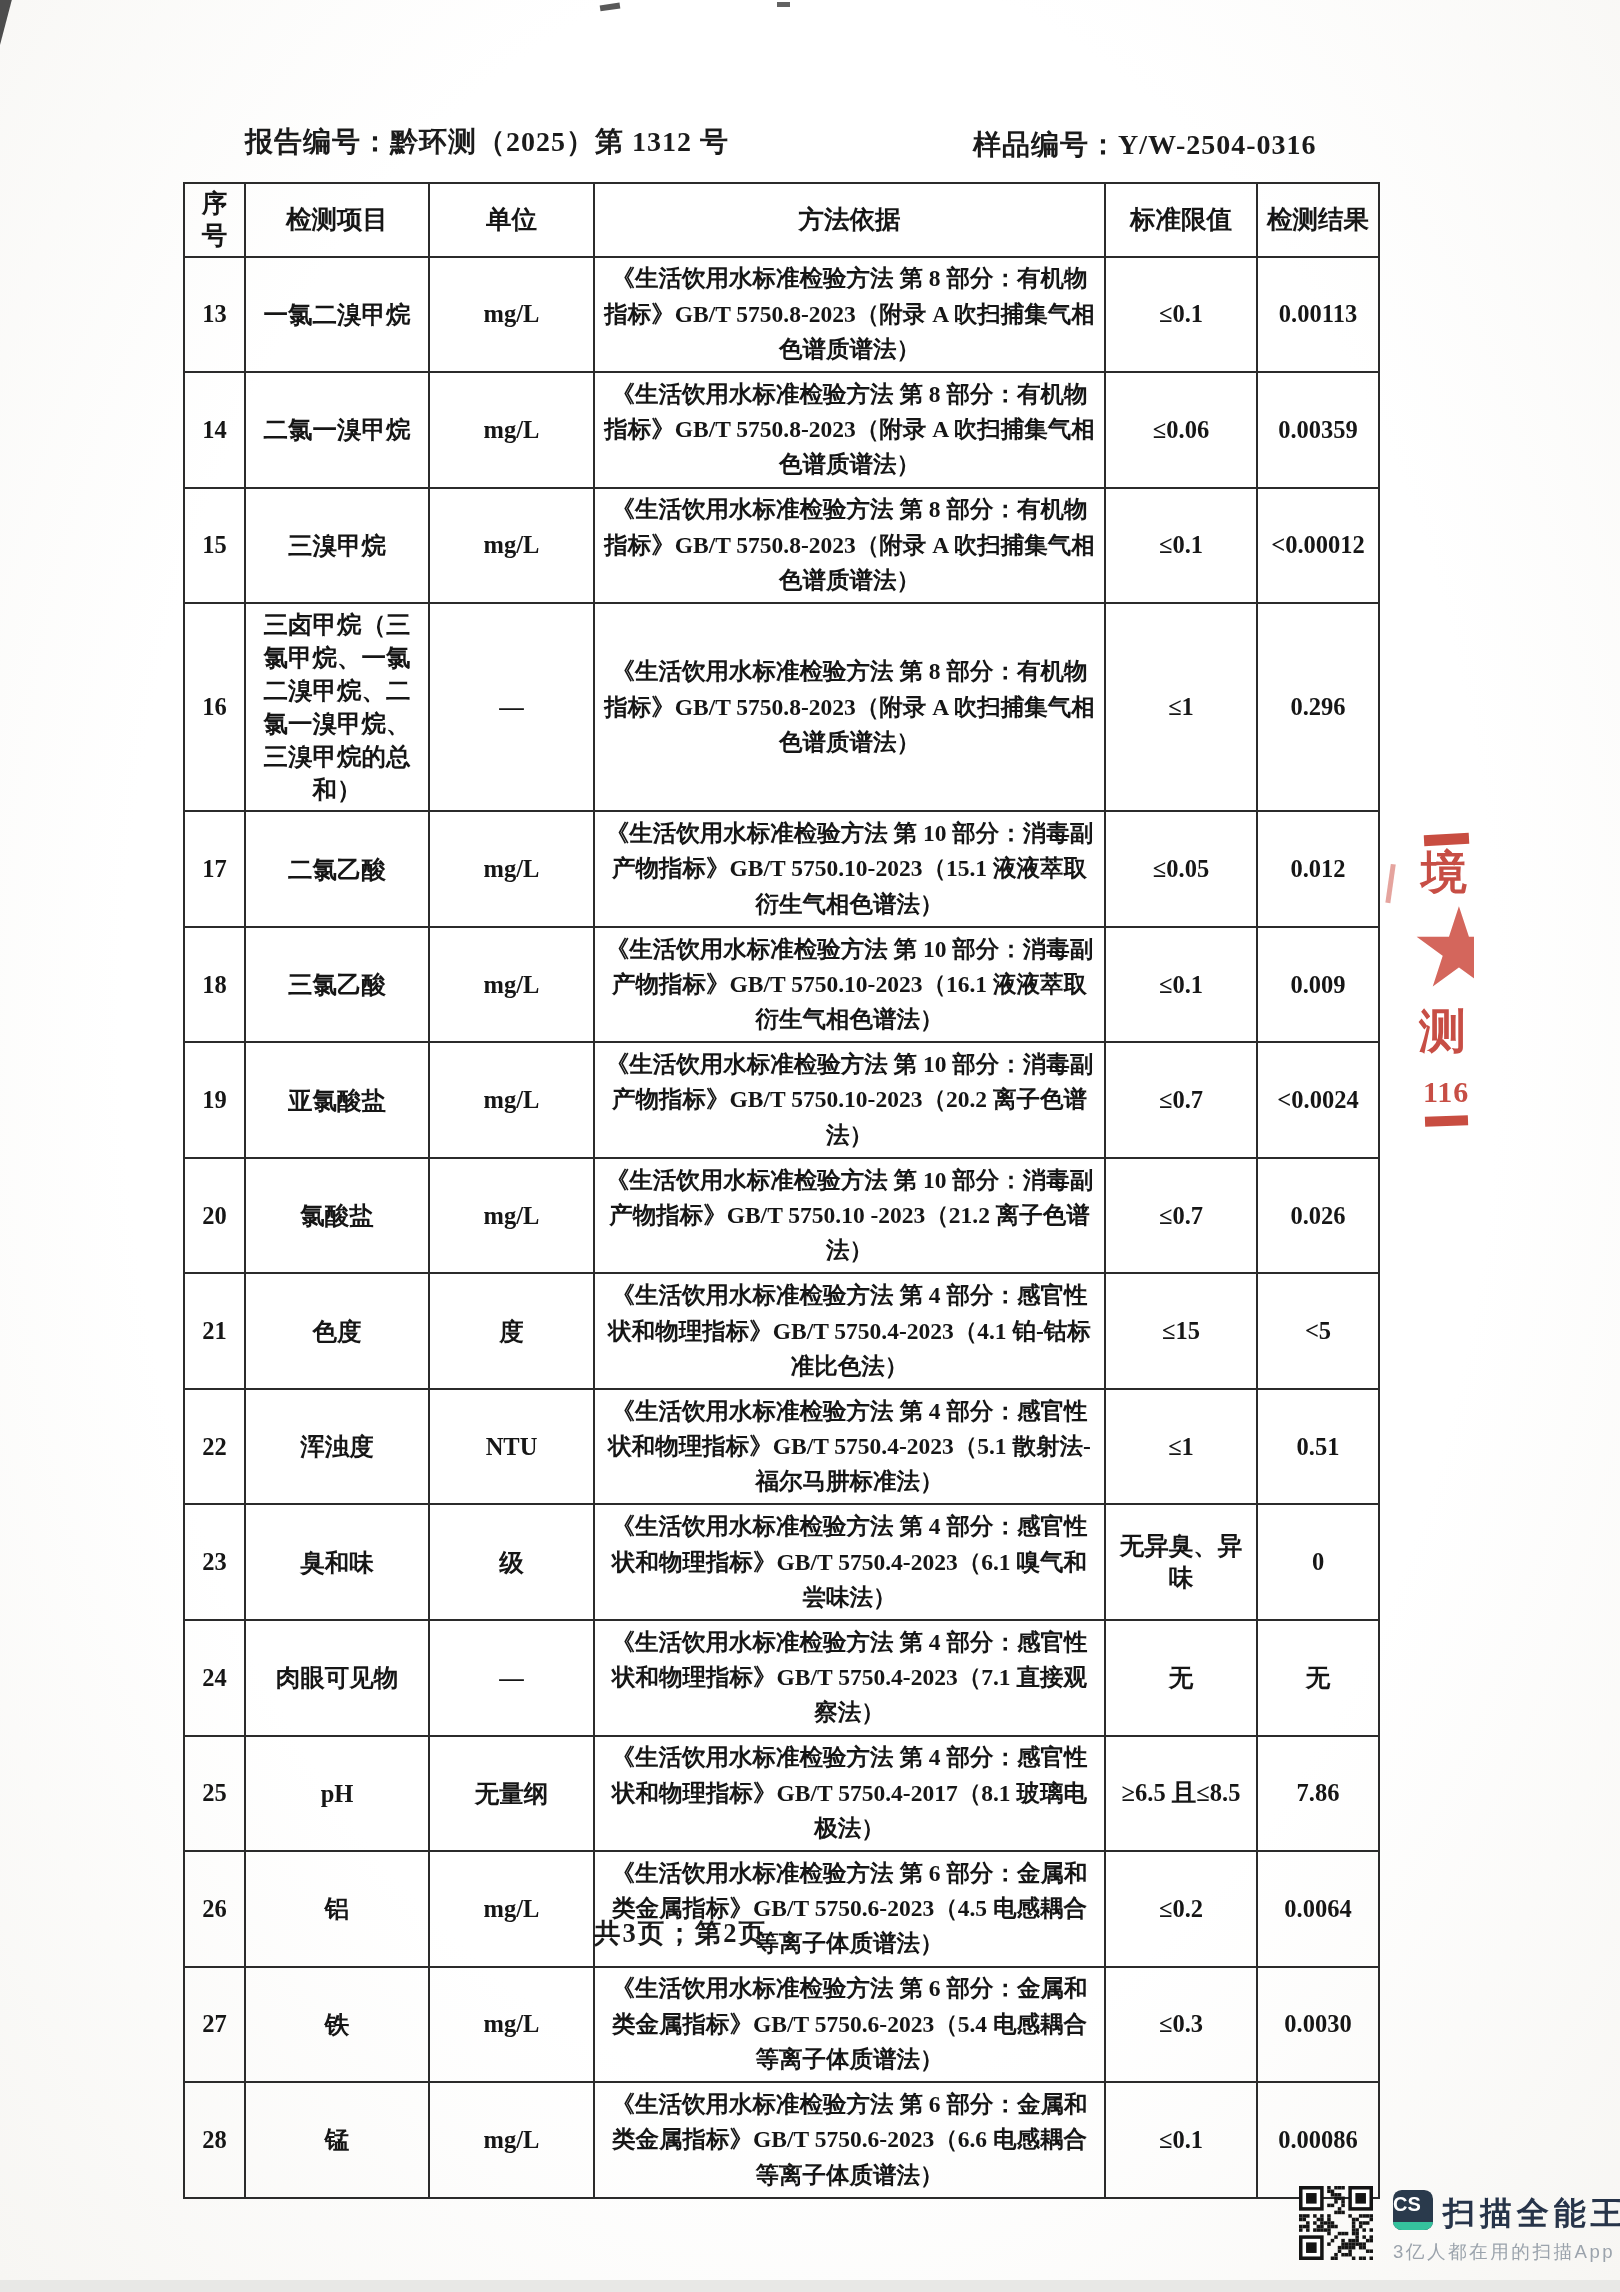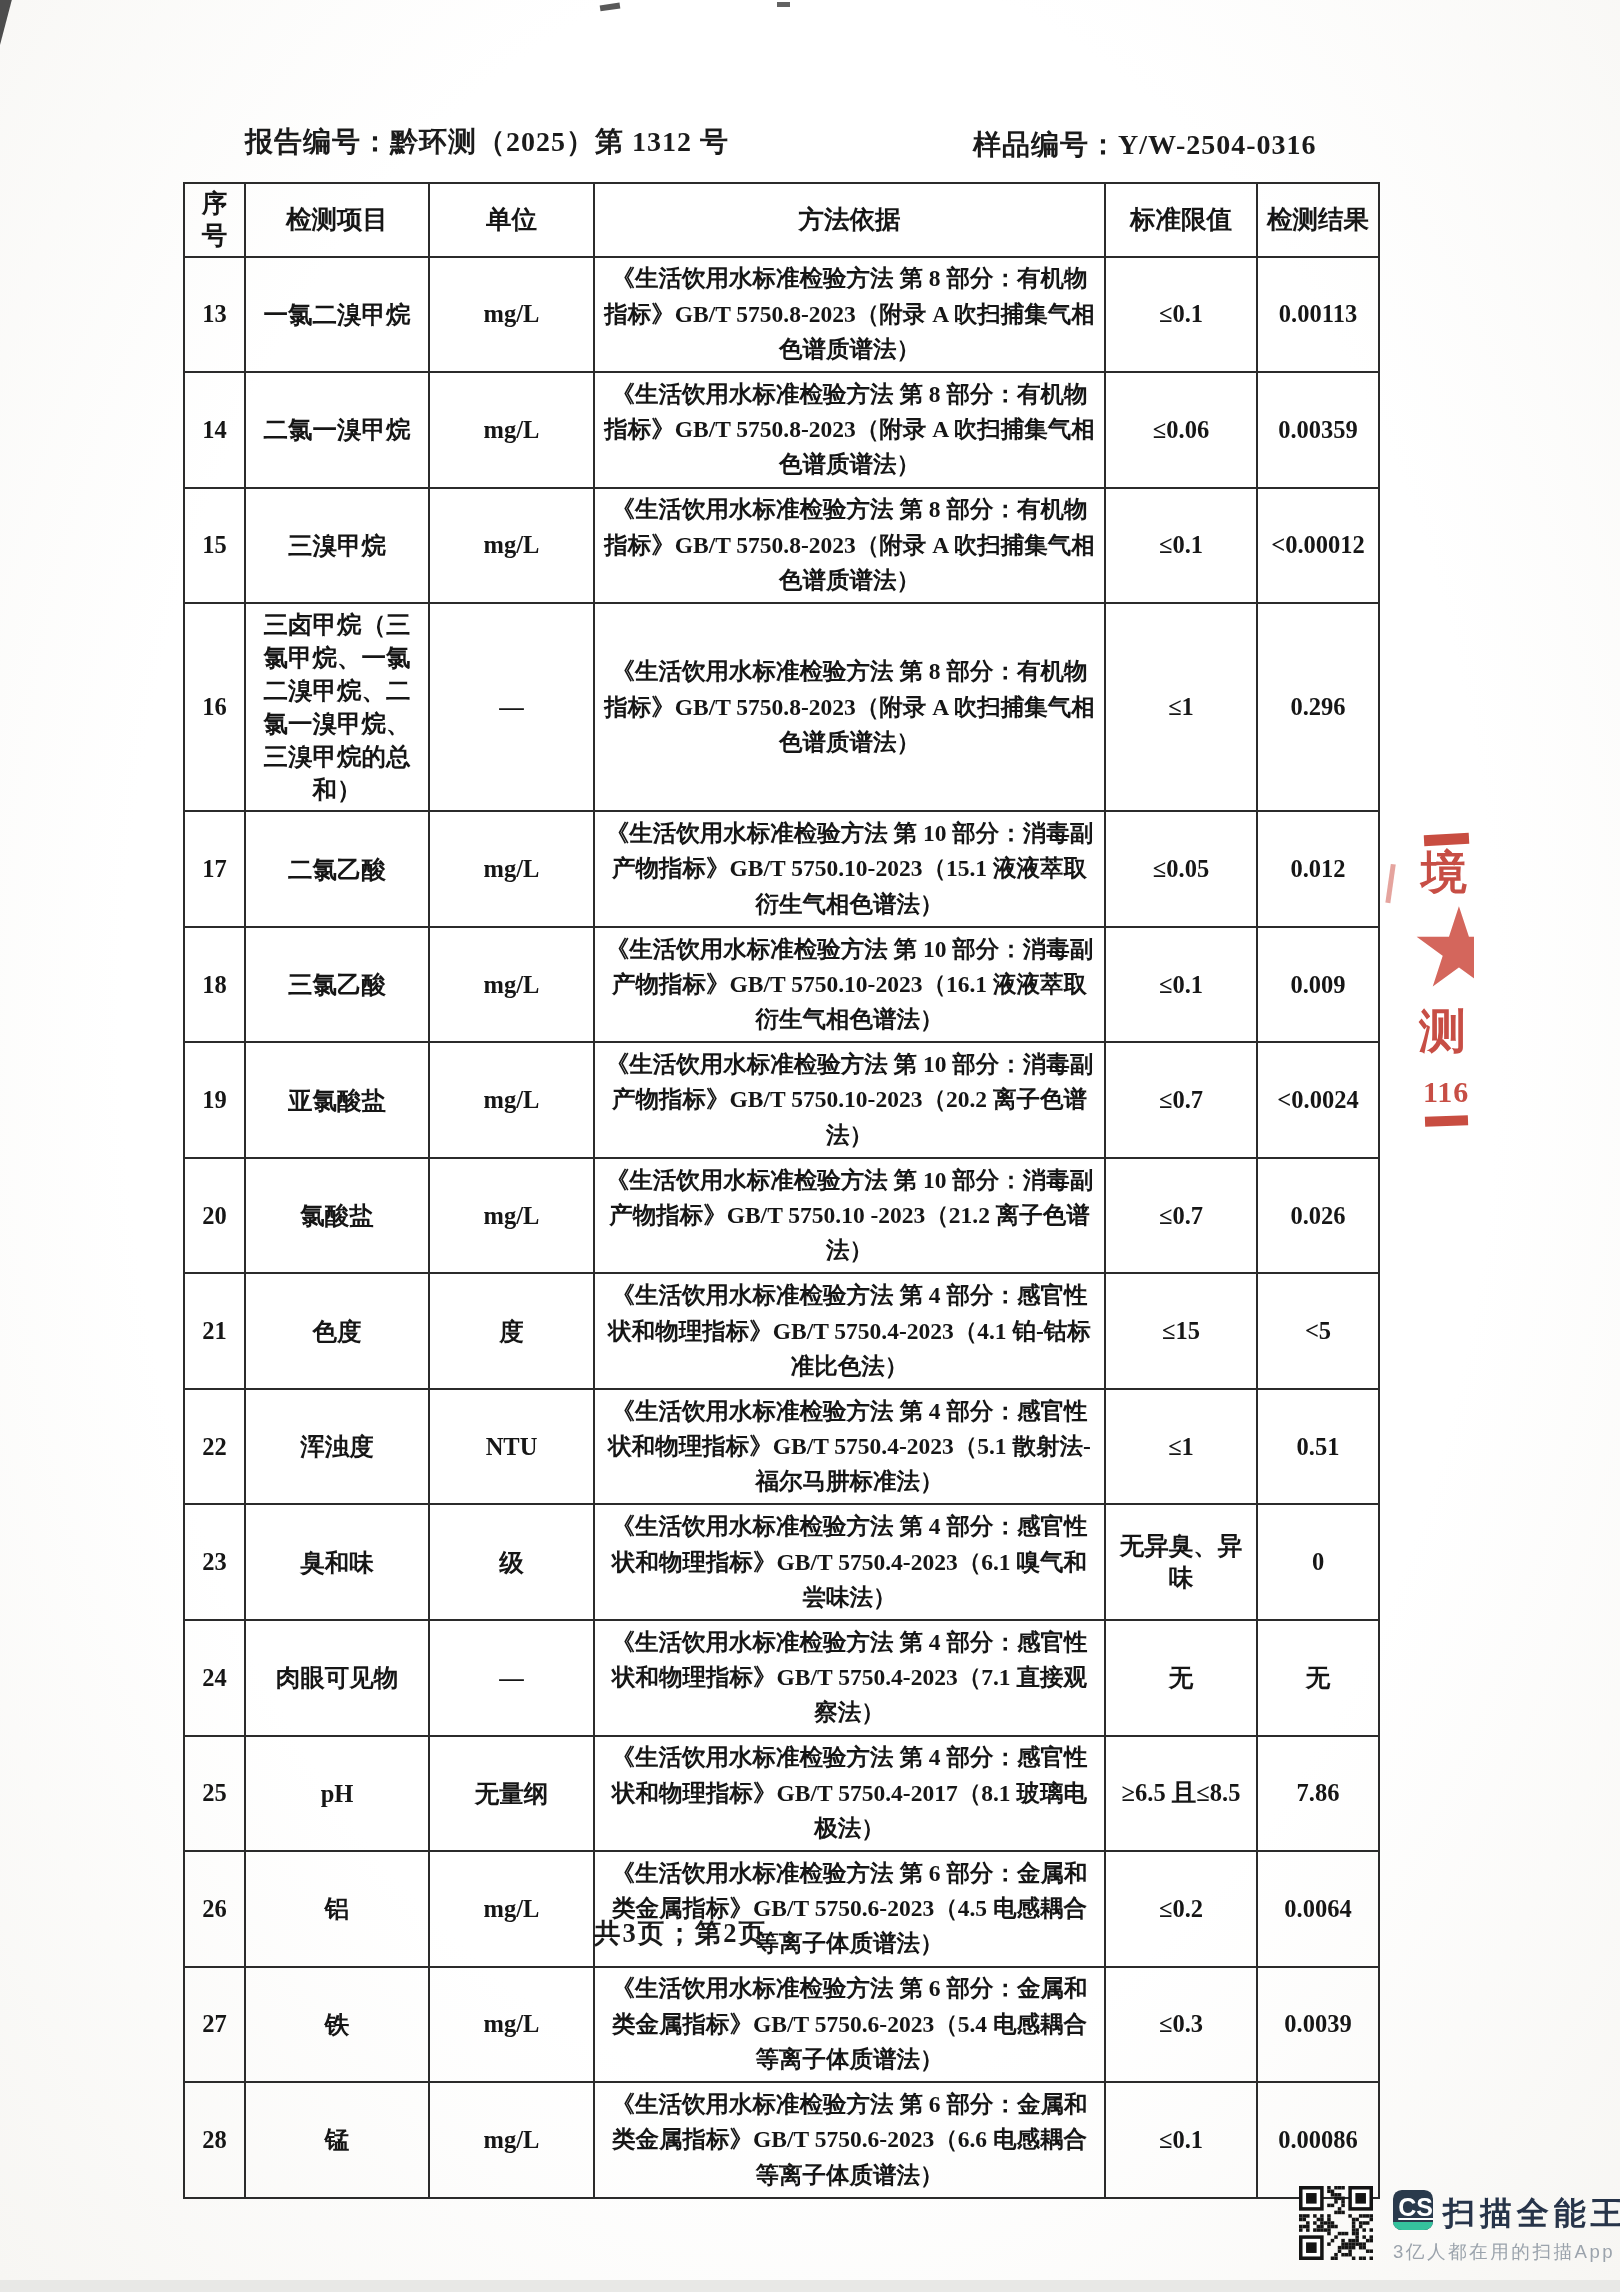--- a/index.html
+++ b/index.html
@@ -52,22 +52,22 @@
   .artifact{position:absolute;background:#2f2f2f;}
   #artifact-corner{left:0;top:0;width:11.8px;height:45px;clip-path:polygon(0 0,100% 0,0 100%);opacity:.85;}
   #artifact-dash1{left:600px;top:3.9px;width:19.6px;height:5.9px;transform:rotate(-8deg);opacity:.8;}
   #artifact-dash2{left:777px;top:2px;width:12.7px;height:4.9px;opacity:.75;}
   
   #scanner-footer{position:absolute;left:1299px;top:2184px;width:294px;height:88px;
     font-family:"Liberation Sans","DejaVu Sans",sans-serif;}
   #qr-code{position:absolute;left:0;top:2px;width:74px;height:74px;}
   #cs-logo{position:absolute;left:94px;top:5.9px;width:40px;height:40px;border-radius:8.8px;
     background:#2a3a4c;overflow:hidden;}
-  #cs-logo .cs-txt{position:absolute;left:0;top:2.9px;width:100%;text-align:right;
-    color:#ffffff;font-weight:700;font-size:25px;letter-spacing:0px;text-decoration:underline;}
+  #cs-logo .cs-txt{position:absolute;left:0;top:2.9px;width:100%;text-align:left;
+    color:#ffffff;font-weight:700;font-size:20px;letter-spacing:0px;}
   #cs-logo .cs-strip{position:absolute;left:0;bottom:0;width:100%;height:7.8px;background:#35c29d;}
   #app-name{position:absolute;left:144px;top:7.8px;font-size:32px;font-weight:700;color:#273449;letter-spacing:4.9px;white-space:nowrap;}
   #app-tagline{position:absolute;left:94px;top:55px;font-size:18.6px;color:#9ba3ac;letter-spacing:2.5px;white-space:nowrap;}
 </style>
 </head>
 <body>
 
 <div class="page">
 
   <div class="artifact" id="artifact-corner"></div>
@@ -208,21 +208,21 @@
       <td class="c-method">《生活饮用水标准检验方法 第 6 部分：金属和类金属指标》GB/T 5750.6-2023（4.5 电感耦合等离子体质谱法）</td>
       <td class="c-limit">≤0.2</td>
       <td class="c-result">0.0064</td>
     </tr>
         <tr>
       <td class="c-no">27</td>
       <td class="c-item">铁</td>
       <td class="c-unit">mg/L</td>
       <td class="c-method">《生活饮用水标准检验方法 第 6 部分：金属和类金属指标》GB/T 5750.6-2023（5.4 电感耦合等离子体质谱法）</td>
       <td class="c-limit">≤0.3</td>
-      <td class="c-result">0.0039</td>
+      <td class="c-result">0.0030</td>
     </tr>
         <tr>
       <td class="c-no">28</td>
       <td class="c-item">锰</td>
       <td class="c-unit">mg/L</td>
       <td class="c-method">《生活饮用水标准检验方法 第 6 部分：金属和类金属指标》GB/T 5750.6-2023（6.6 电感耦合等离子体质谱法）</td>
       <td class="c-limit">≤0.1</td>
       <td class="c-result">0.00086</td>
     </tr>
       </tbody>

